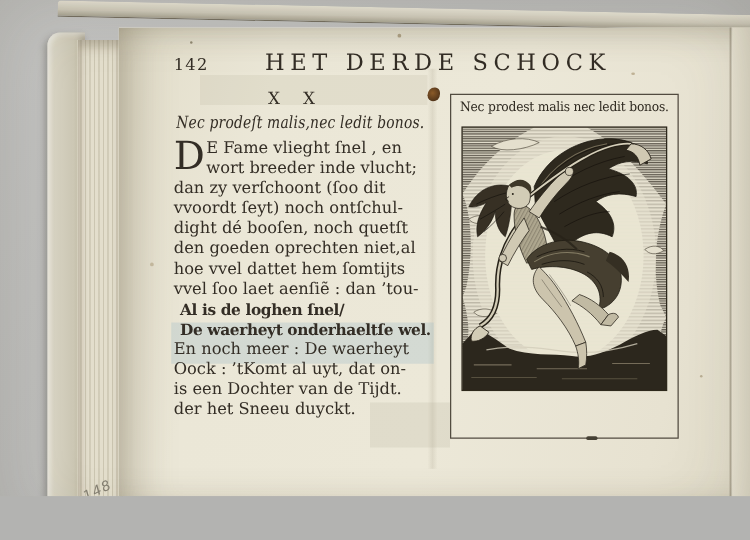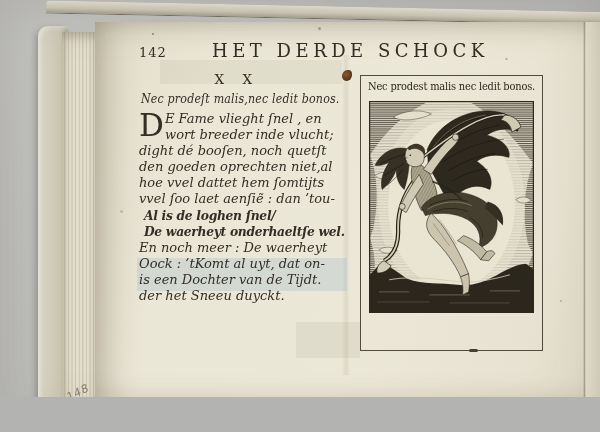--- a/index.html
+++ b/index.html
@@ -35,21 +35,21 @@
         background:linear-gradient(#d0cbb9,#b7b2a0);border-radius:0 0 0 8px;}
 
   
   .pagenum{left:139px;top:45px;font-size:13px;letter-spacing:1px;}
   .header{left:212px;top:40px;width:220px;text-align:right;font-size:18px;letter-spacing:4.5px;white-space:nowrap;}
   .xx{left:203px;top:71px;width:56px;text-align:right;font-size:13.5px;letter-spacing:7px;}
   .motto{left:141px;top:90px;font-style:italic;font-size:13.5px;white-space:nowrap;
          transform:scaleX(.82);transform-origin:left center;letter-spacing:.2px;}
   .body{left:139px;top:111px;width:204px;font-size:13px;line-height:16.1px;}
   .body .dropcap{position:static;float:left;font-size:31px;line-height:25px;width:24px;height:30px;margin:2px 2px 0 0;}
-  .body .tl{position:static;white-space:nowrap;font-style:italic;}
+  .body .tl{position:static;white-space:nowrap;}
   .body .gothic{font-weight:700;font-size:12.3px;letter-spacing:-.3px;padding-left:5px;}
   .hl-blue{left:137px;top:258px;width:210px;height:33px;background:rgba(150,182,197,.28);}
   .ghost1{left:160px;top:60px;width:182px;height:24px;background:rgba(172,166,144,.16);}
   .ghost2{left:296px;top:322px;width:64px;height:36px;background:rgba(172,166,144,.18);}
 
   
   .plate{left:348px;top:75px;width:183px;height:276px;border:1px solid rgba(55,48,38,.85);margin-left:12px;}
   .plate .caption{left:0;top:4px;width:100%;text-align:center;font-size:10.5px;letter-spacing:-.2px;
                   white-space:nowrap;transform:scaleX(.94);color:#2e2920;}
   .plate .img{left:8px;top:25px;width:165px;height:212px;}
@@ -90,20 +90,22 @@
 
   <div class="pagenum">142</div>
   <div class="header">HET DERDE SCHOCK</div>
   <div class="xx">X X</div>
   <div class="motto">Nec prodeſt malis,nec ledit bonos.</div>
 
   <div class="body">
     <div class="dropcap">D</div>
     <div class="tl">E Fame vlieght ſnel , en</div>
     <div class="tl">wort breeder inde vlucht;</div>
+    <div class="tl">dan zy verſchoont (ſoo dit</div>
+    <div class="tl">vvoordt ſeyt) noch ontſchul-</div>
     <div class="tl">dight dé booſen, noch quetſt</div>
     <div class="tl">den goeden oprechten niet,al</div>
     <div class="tl">hoe vvel dattet hem ſomtijts</div>
     <div class="tl">vvel ſoo laet aenſiẽ : dan ’tou-</div>
     <div class="tl gothic">Al is de loghen ſnel/</div>
     <div class="tl gothic">De waerheyt onderhaeltſe wel.</div>
     <div class="tl">En noch meer : De waerheyt</div>
     <div class="tl">Oock : ’tKomt al uyt, dat on-</div>
     <div class="tl">is een Dochter van de Tijdt.</div>
     <div class="tl">der het Sneeu duyckt.</div>

